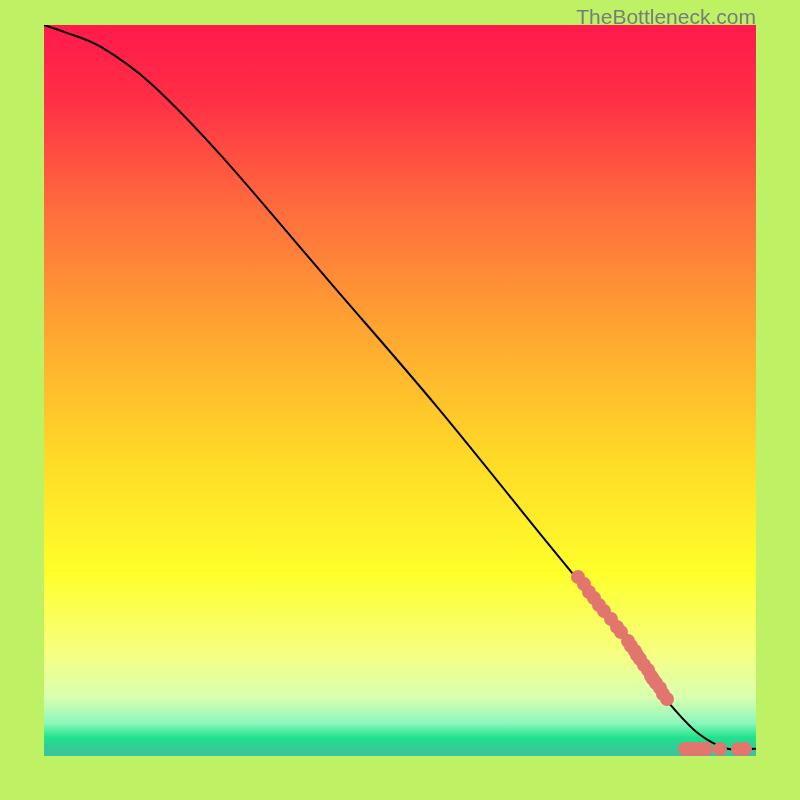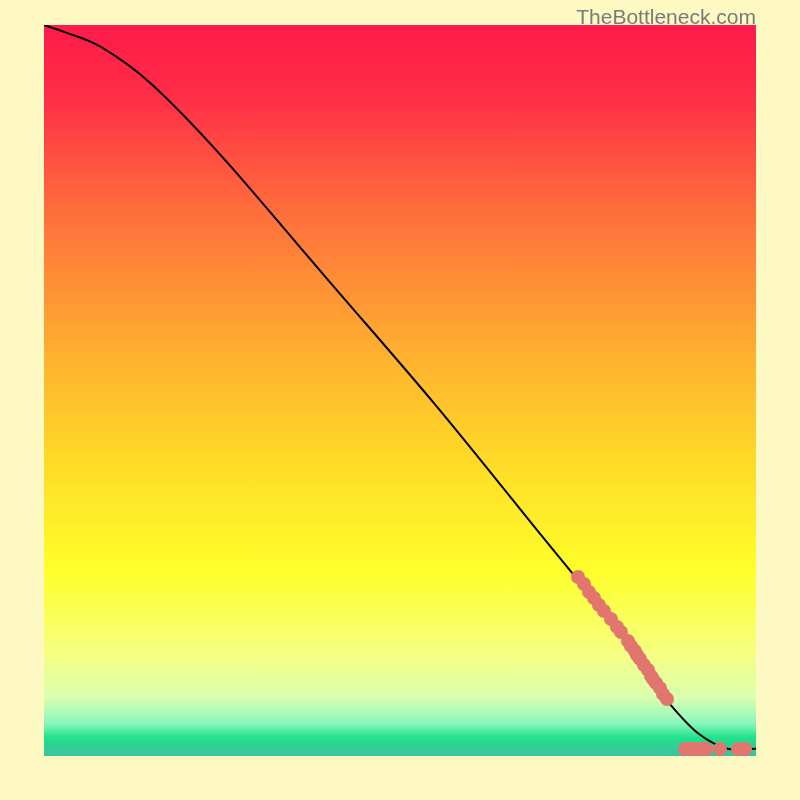--- a/index.html
+++ b/index.html
@@ -9,21 +9,21 @@
     height: 800px;
     overflow: hidden;
     background: #000;
     font-family: Arial, Helvetica, sans-serif;
   }
   .frame {
     position: absolute;
     left: 0; top: 0;
     width: 800px;
     height: 800px;
-    background: #fef9c3;
+    background: #bef264;
   }
   .plot-area {
     position: absolute;
     left: 44px;
     top: 25px;
     width: 712px;
     height: 731px;
     overflow: hidden;
   }
   .watermark {

